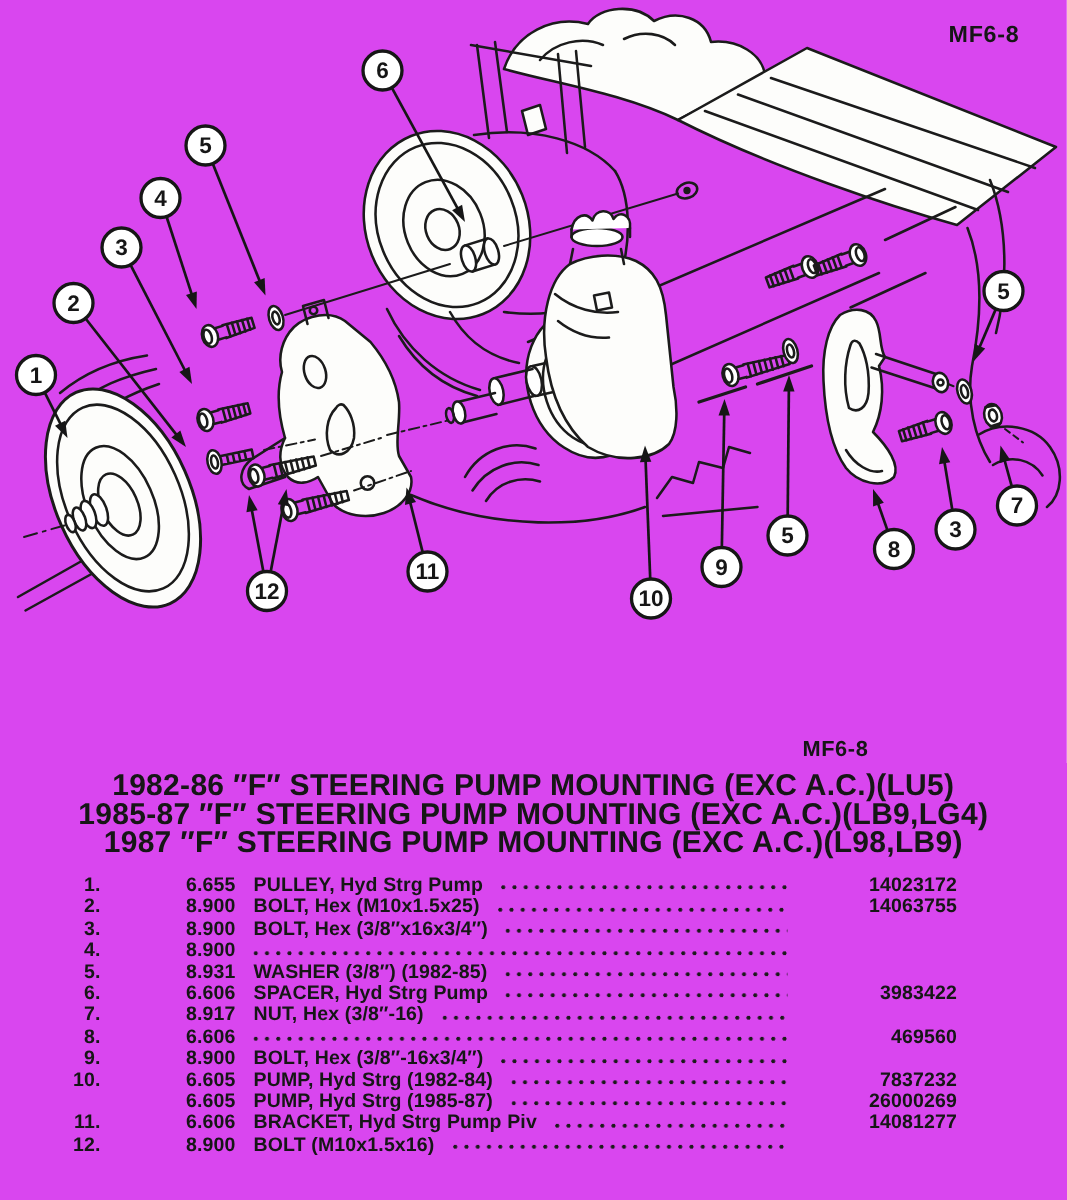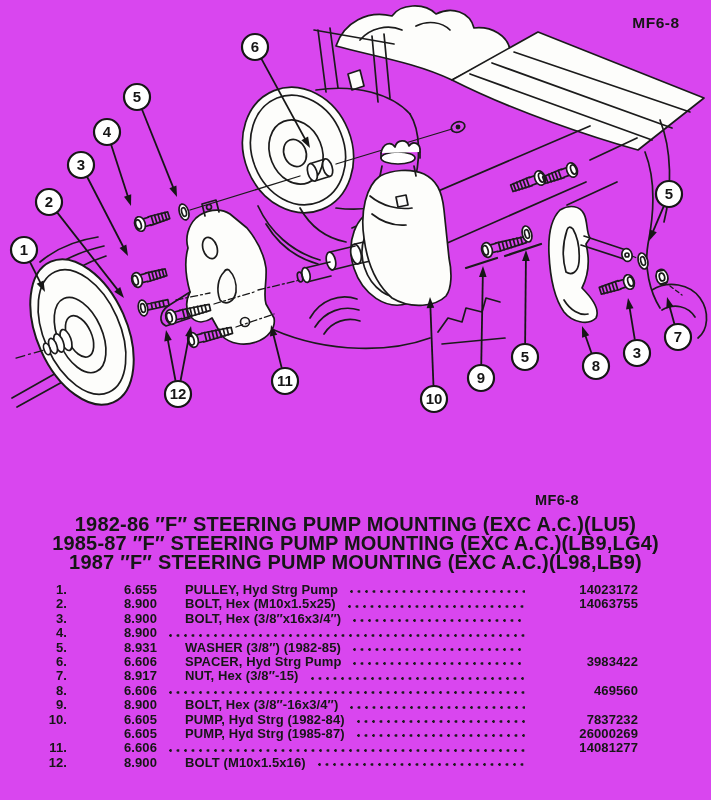--- a/index.html
+++ b/index.html
@@ -6,21 +6,21 @@
   body{width:711px;height:800px;background:#ffffff;font-family:"Liberation Sans",sans-serif;}
   .sheet{position:relative;width:711px;height:800px;background:#d946ef;overflow:hidden;color:#161616;}
   svg.diagram{position:absolute;top:0;left:0;}
   .fig-code{position:absolute;top:492px;left:535px;font-size:14.5px;font-weight:bold;letter-spacing:.4px;}
   .titles{position:absolute;top:515px;left:0;width:711px;text-align:center;}
   .title-line{font-size:20px;font-weight:bold;line-height:19px;letter-spacing:.2px;white-space:nowrap;}
   .rows{position:absolute;top:583px;left:0;width:711px;}
   .row{display:flex;align-items:flex-start;padding-right:73px;font-size:13px;font-weight:bold;line-height:14.4px;letter-spacing:.1px;white-space:nowrap;}
   .col-item{width:67px;text-align:right;flex:0 0 auto;}
   .col-group{width:90px;text-align:right;flex:0 0 auto;}
-  .col-desc{padding-left:28px;flex:0 0 auto;}
+  .col-desc{padding-left:12px;flex:0 0 auto;}
   .leader{flex:1 1 auto;align-self:flex-end;height:5px;margin:0 10px 3px 12px;
     background-image:radial-gradient(circle at 1.5px 2.5px,#1a1a1a 1.15px,transparent 1.55px);
     background-size:7.5px 5px;background-repeat:repeat-x;}
   .col-part{width:103px;text-align:right;flex:0 0 auto;}
 </style>
 </head>
 <body>
 
 <div class="sheet">
 
@@ -323,21 +323,21 @@
       <div class="row">
         <span class="col-item">6.</span>
         <span class="col-group">6.606</span>
         <span class="col-desc">SPACER, Hyd Strg Pump</span>
         <div class="leader"></div>
         <span class="col-part">3983422</span>
       </div>
       <div class="row">
         <span class="col-item">7.</span>
         <span class="col-group">8.917</span>
-        <span class="col-desc">NUT, Hex (3/8″-15)</span>
+        <span class="col-desc">NUT, Hex (3/8″-16)</span>
         <div class="leader"></div>
         <span class="col-part"></span>
       </div>
       <div class="row">
         <span class="col-item">8.</span>
         <span class="col-group">6.606</span>
         <div class="leader"></div>
         <span class="col-part">469560</span>
       </div>
       <div class="row">
@@ -357,20 +357,21 @@
       <div class="row">
         <span class="col-item"></span>
         <span class="col-group">6.605</span>
         <span class="col-desc">PUMP, Hyd Strg (1985-87)</span>
         <div class="leader"></div>
         <span class="col-part">26000269</span>
       </div>
       <div class="row">
         <span class="col-item">11.</span>
         <span class="col-group">6.606</span>
+        <span class="col-desc">BRACKET, Hyd Strg Pump Piv</span>
         <div class="leader"></div>
         <span class="col-part">14081277</span>
       </div>
       <div class="row">
         <span class="col-item">12.</span>
         <span class="col-group">8.900</span>
         <span class="col-desc">BOLT (M10x1.5x16)</span>
         <div class="leader"></div>
         <span class="col-part"></span>
       </div>

